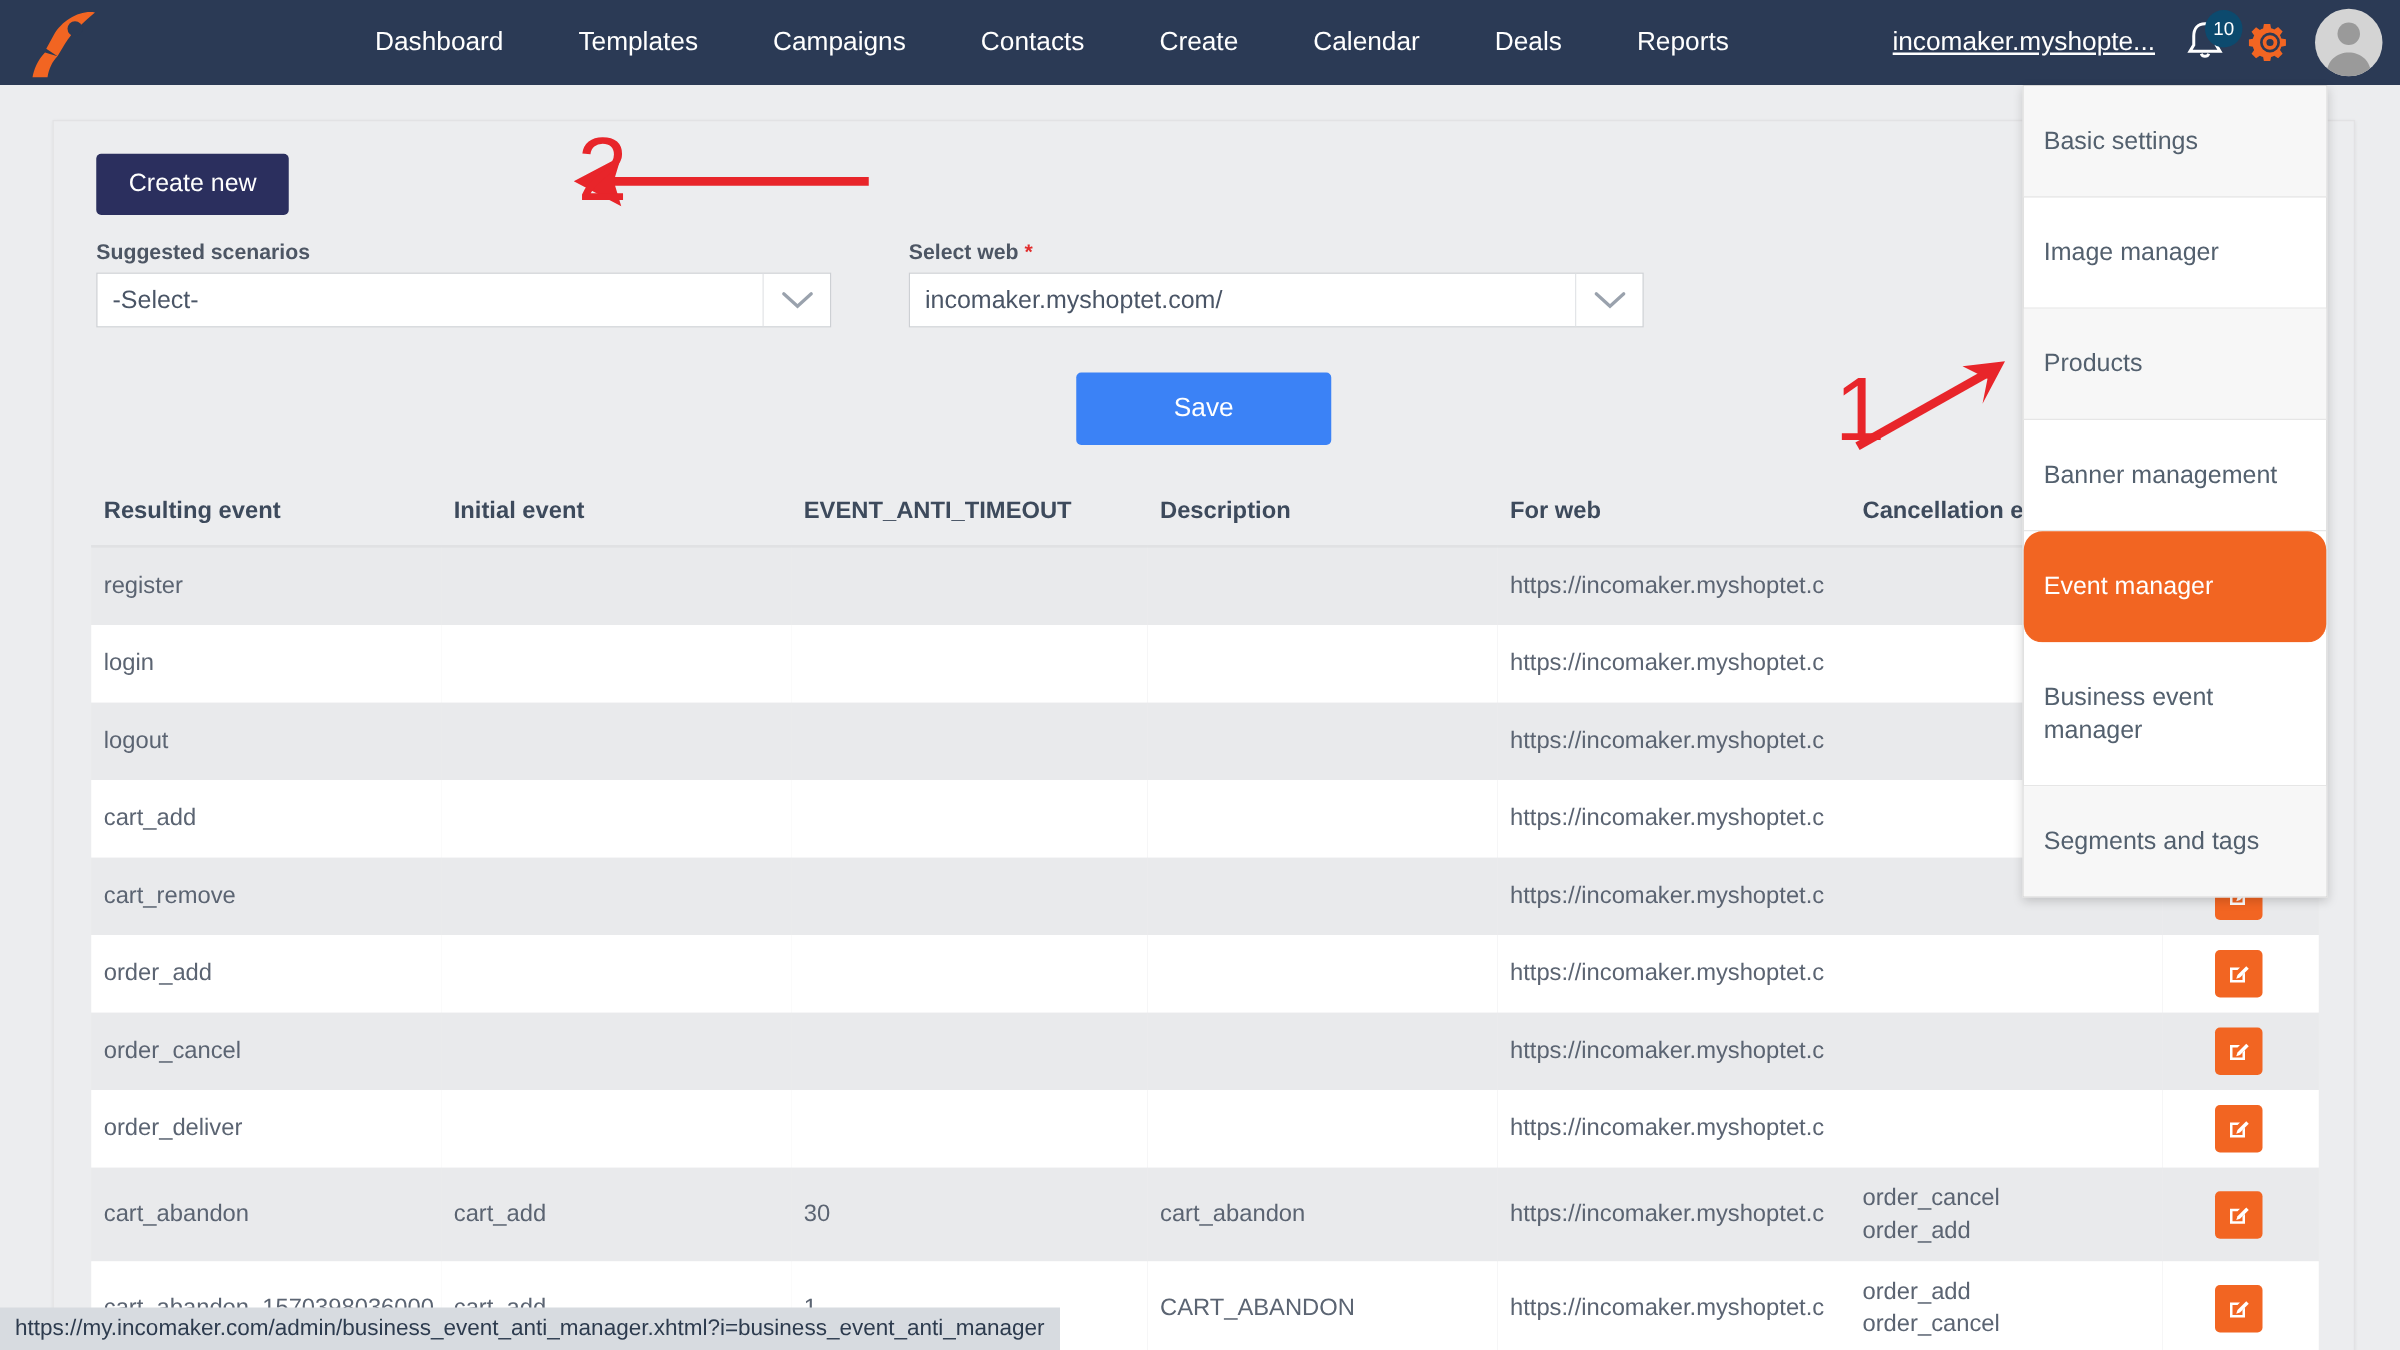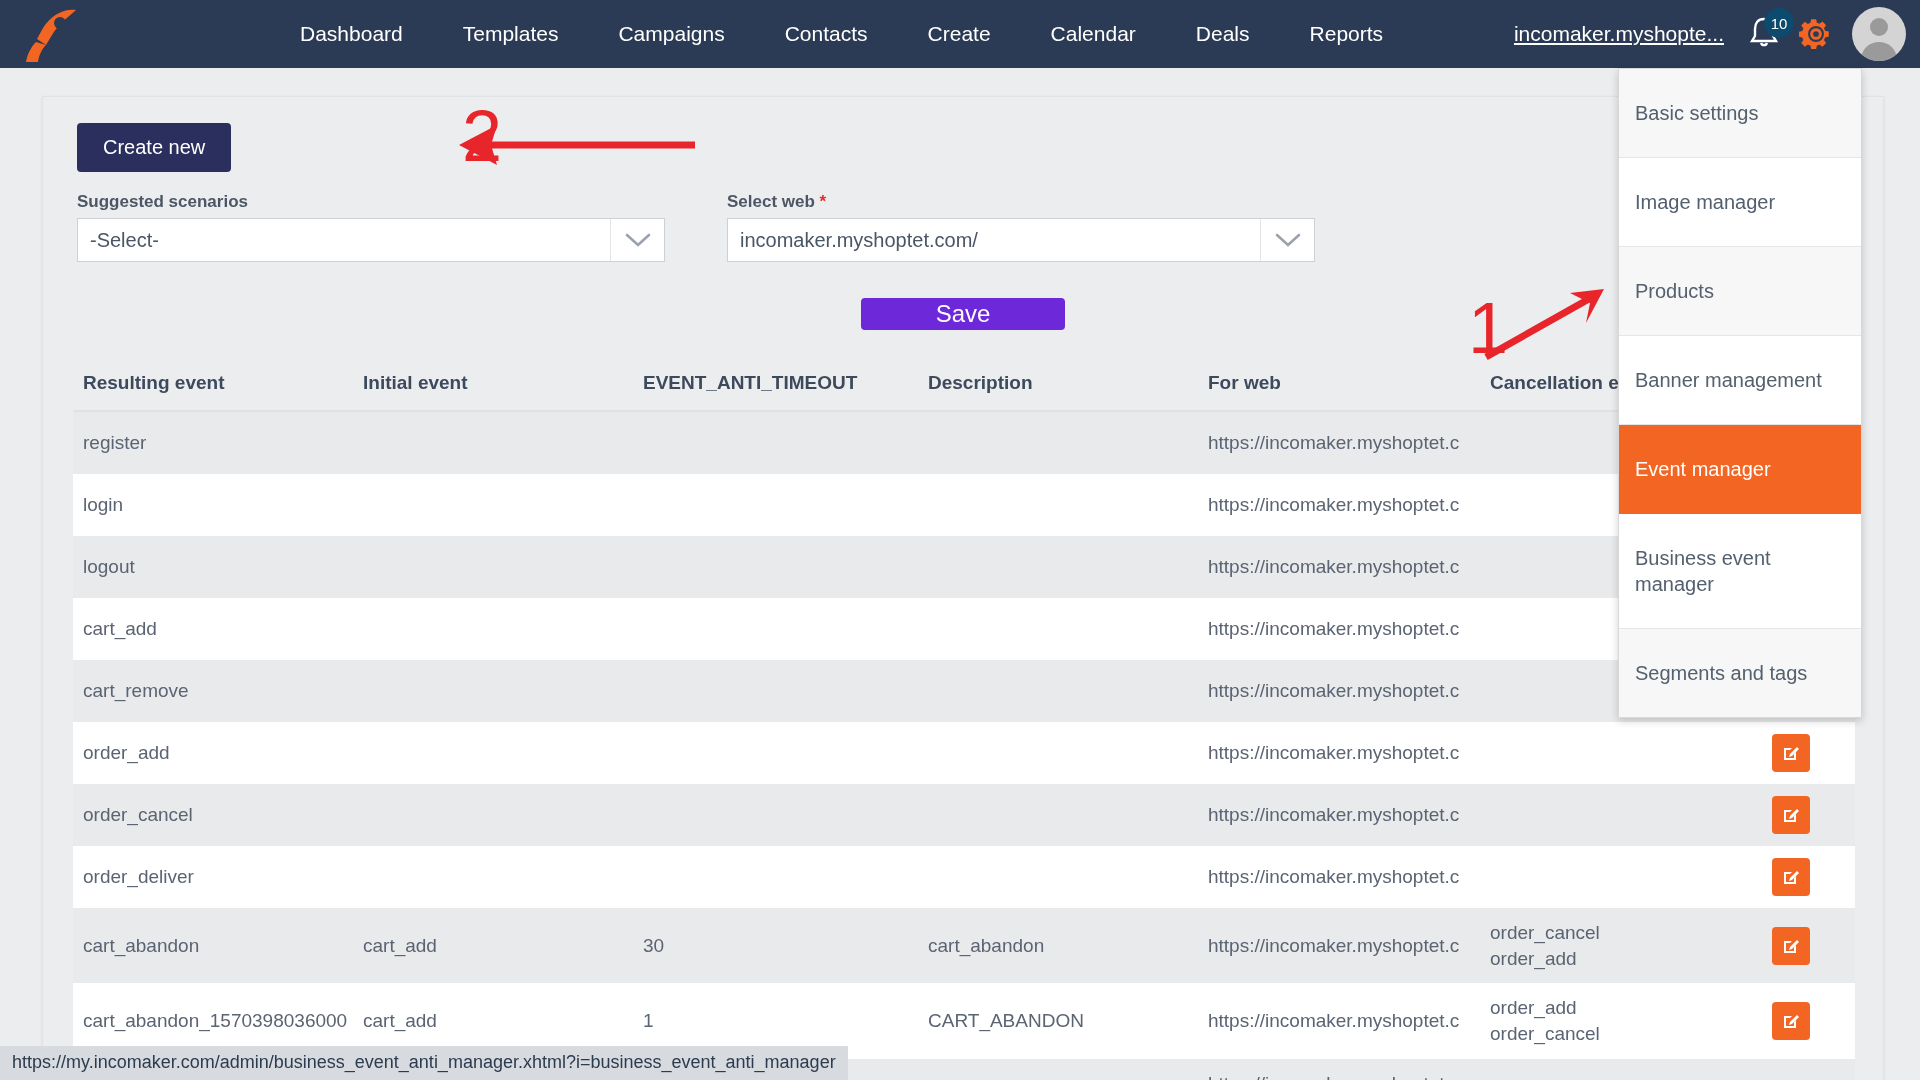--- a/index.html
+++ b/index.html
@@ -85,21 +85,21 @@
   }
   .dd-item {
     font-size: 20px;
     color: #53606e;
     padding: 31px 16px;
     border-bottom: 1px solid #e6e6e6;
     cursor: pointer;
     line-height: 1.3;
   }
   .dd-item.alt { background: #f7f7f7; }
-  .dd-item.active { background: #f26522; color: #ffffff; border-bottom-color: #f26522; }
+  .dd-item.active { background: #f26522; color: #ffffff; border-bottom-color: #f26522; border-radius: 15px; }
   .dd-item:last-child { border-bottom: none; }
 
   
   .page {
     position: absolute;
     top: 68px; left: 16px;
     width: 1920px; height: 1012px;
     background: #ecedef;
   }
   .card {
@@ -147,24 +147,24 @@
     white-space: nowrap; overflow: hidden;
   }
   .select-arrow {
     width: 54px;
     border-left: 1px solid #e3e5e8;
     display: flex; align-items: center; justify-content: center;
   }
 
   .save-row { display: flex; justify-content: center; margin-top: 36px; }
   .btn-save {
-    background: #6d28d9; color: #ffffff;
+    background: #3b82f6; color: #ffffff;
     border: none;
-    font-size: 24px;
-    width: 204px; height: 32px;
+    font-size: 21px;
+    width: 204px; height: 58px;
     border-radius: 4px;
     cursor: pointer;
     font-family: "Liberation Sans", sans-serif;
   }
 
   
   .table-wrap { margin: 30px 30px 0 30px; }
   table.evt { width: 100%; border-collapse: collapse; table-layout: fixed; }
   table.evt th {
     text-align: left;

